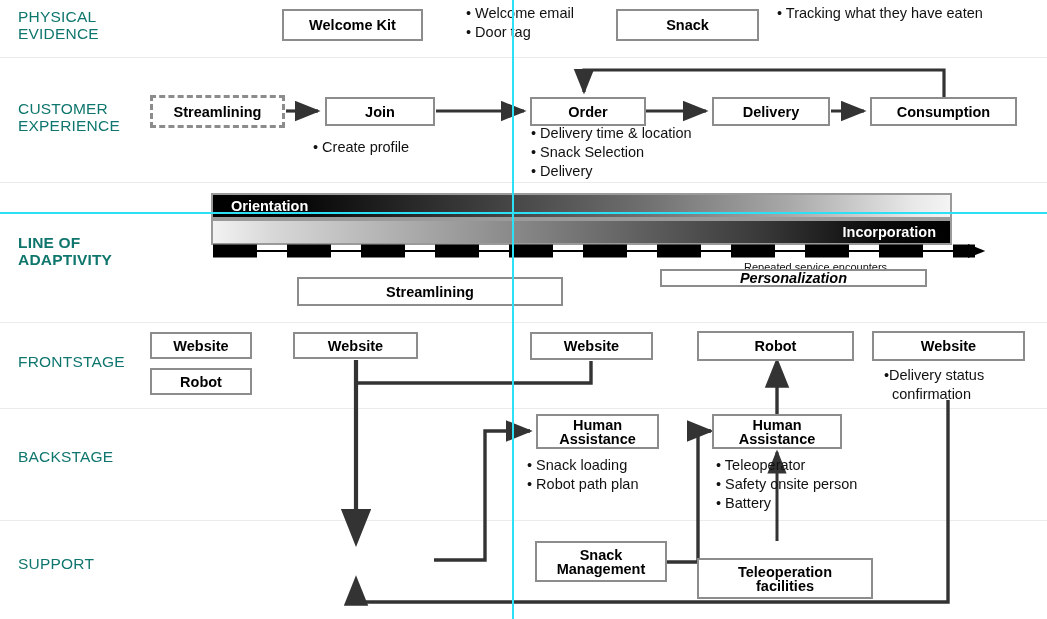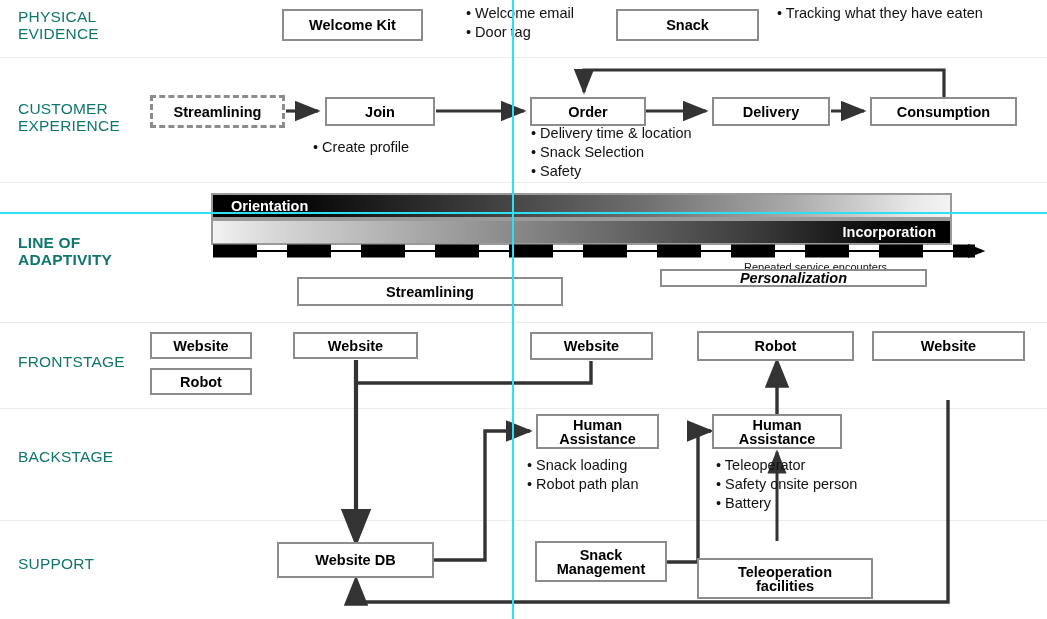--- a/index.html
+++ b/index.html
@@ -111,21 +111,21 @@
   <div class="box" style="left:530px;top:97px;width:116px;height:29px;">Order</div>
   <div class="box" style="left:712px;top:97px;width:118px;height:29px;">Delivery</div>
   <div class="box" style="left:870px;top:97px;width:147px;height:29px;">Consumption</div>
 
   <div class="bullets" style="left:313px;top:138px;">
     <div>• Create profile</div>
   </div>
   <div class="bullets" style="left:531px;top:124px;">
     <div>• Delivery time &amp; location</div>
     <div>• Snack Selection</div>
-    <div>• Safety</div>
+    <div>• Delivery</div>
   </div>
 
   <div class="gradbar grad-orient" style="left:211px;top:193px;width:741px;height:26px;">
     <span class="gbl" style="left:18px;">Orientation</span>
   </div>
   <div class="gradbar grad-incorp" style="left:211px;top:219px;width:741px;height:26px;">
     <span class="gbl" style="right:14px;">Incorporation</span>
   </div>
 
   <svg class="lay" viewBox="0 0 1047 619">
@@ -144,41 +144,44 @@
   <div class="box" style="left:297px;top:277px;width:266px;height:29px;">Streamlining</div>
   <div class="box" style="left:660px;top:269px;width:267px;height:18px;font-style:italic;">Personalization</div>
 
   <div class="box" style="left:150px;top:332px;width:102px;height:27px;">Website</div>
   <div class="box" style="left:150px;top:368px;width:102px;height:27px;">Robot</div>
   <div class="box" style="left:293px;top:332px;width:125px;height:27px;">Website</div>
   <div class="box" style="left:530px;top:332px;width:123px;height:28px;">Website</div>
   <div class="box" style="left:697px;top:331px;width:157px;height:30px;">Robot</div>
   <div class="box" style="left:872px;top:331px;width:153px;height:30px;">Website</div>
 
+  <div class="bullets" style="left:884px;top:366px;">
+    <div>•Delivery status</div>
+    <div style="padding-left:8px;">  confirmation</div>
+  </div>
 
   <div class="box" style="left:536px;top:414px;width:123px;height:35px;flex-direction:column;">
     <span>Human</span>
     <span>Assistance</span>
   </div>
   <div class="box" style="left:712px;top:414px;width:130px;height:35px;flex-direction:column;">
     <span>Human</span>
     <span>Assistance</span>
   </div>
 
   <div class="bullets" style="left:527px;top:456px;">
     <div>• Snack loading</div>
     <div>• Robot path plan</div>
   </div>
   <div class="bullets" style="left:716px;top:456px;">
     <div>• Teleoperator</div>
     <div>• Safety onsite person</div>
     <div>• Battery</div>
   </div>
 
-  <div class="box" style="left:277px;top:542px;width:157px;height:36px;">Website DB</div>
   <div class="box" style="left:535px;top:541px;width:132px;height:41px;flex-direction:column;">
     <span>Snack</span>
     <span>Management</span>
   </div>
   <div class="box" style="left:697px;top:558px;width:176px;height:41px;flex-direction:column;">
     <span>Teleoperation</span>
     <span>facilities</span>
   </div>
 
   <div class="cyan-v" style="left:512px;top:0;height:619px;"></div>

